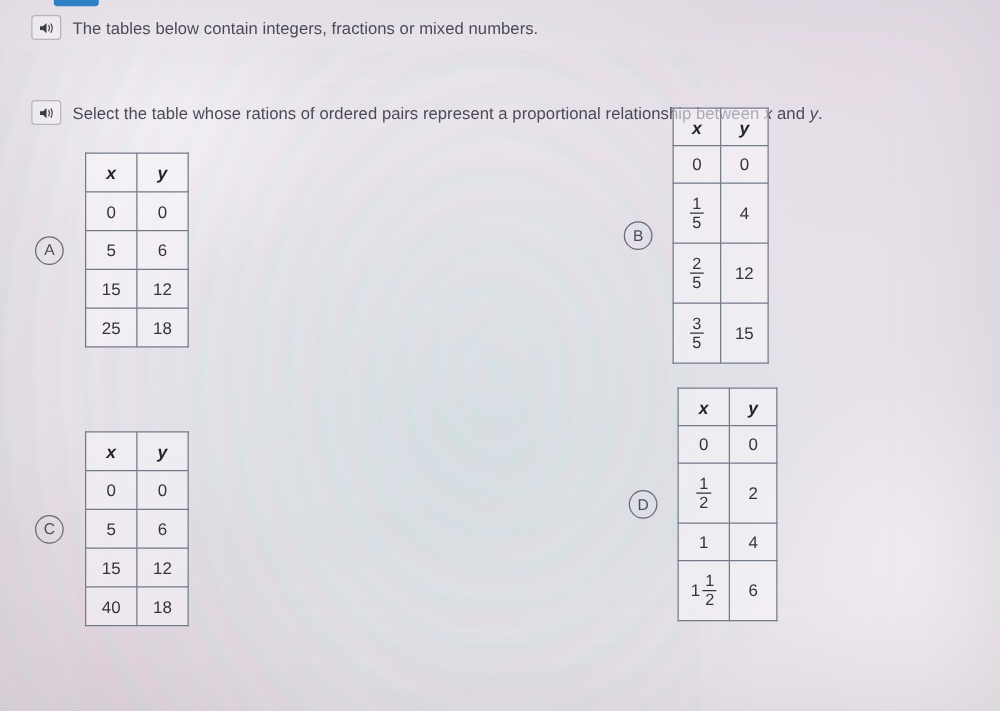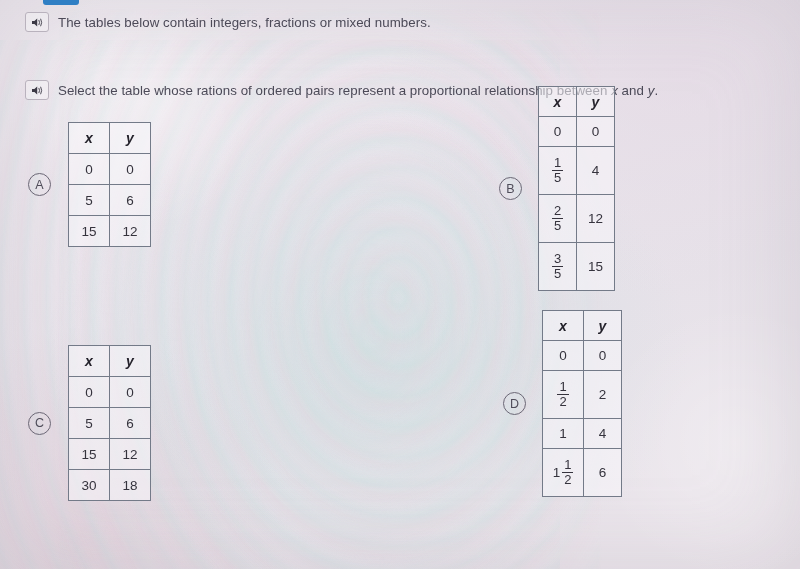--- a/index.html
+++ b/index.html
@@ -257,20 +257,24 @@
         <td>0</td>
       </tr>
       <tr>
         <td>5</td>
         <td>6</td>
       </tr>
       <tr>
         <td>15</td>
         <td>12</td>
       </tr>
+      <tr>
+        <td>25</td>
+        <td>18</td>
+      </tr>
     </tbody>
       </table>
   </div>
 
   <div class="option" id="option-B">
     <div class="opt-letter-wrap">
       <div class="opt-letter">B</div>
     </div>
     <div class="gap-B"></div>
     <table class="data-table tbl-B">
@@ -331,21 +335,21 @@
       </tr>
       <tr>
         <td>5</td>
         <td>6</td>
       </tr>
       <tr>
         <td>15</td>
         <td>12</td>
       </tr>
       <tr>
-        <td>30</td>
+        <td>40</td>
         <td>18</td>
       </tr>
     </tbody>
       </table>
   </div>
 
   <div class="option" id="option-D">
     <div class="opt-letter-wrap">
       <div class="opt-letter">D</div>
     </div>

